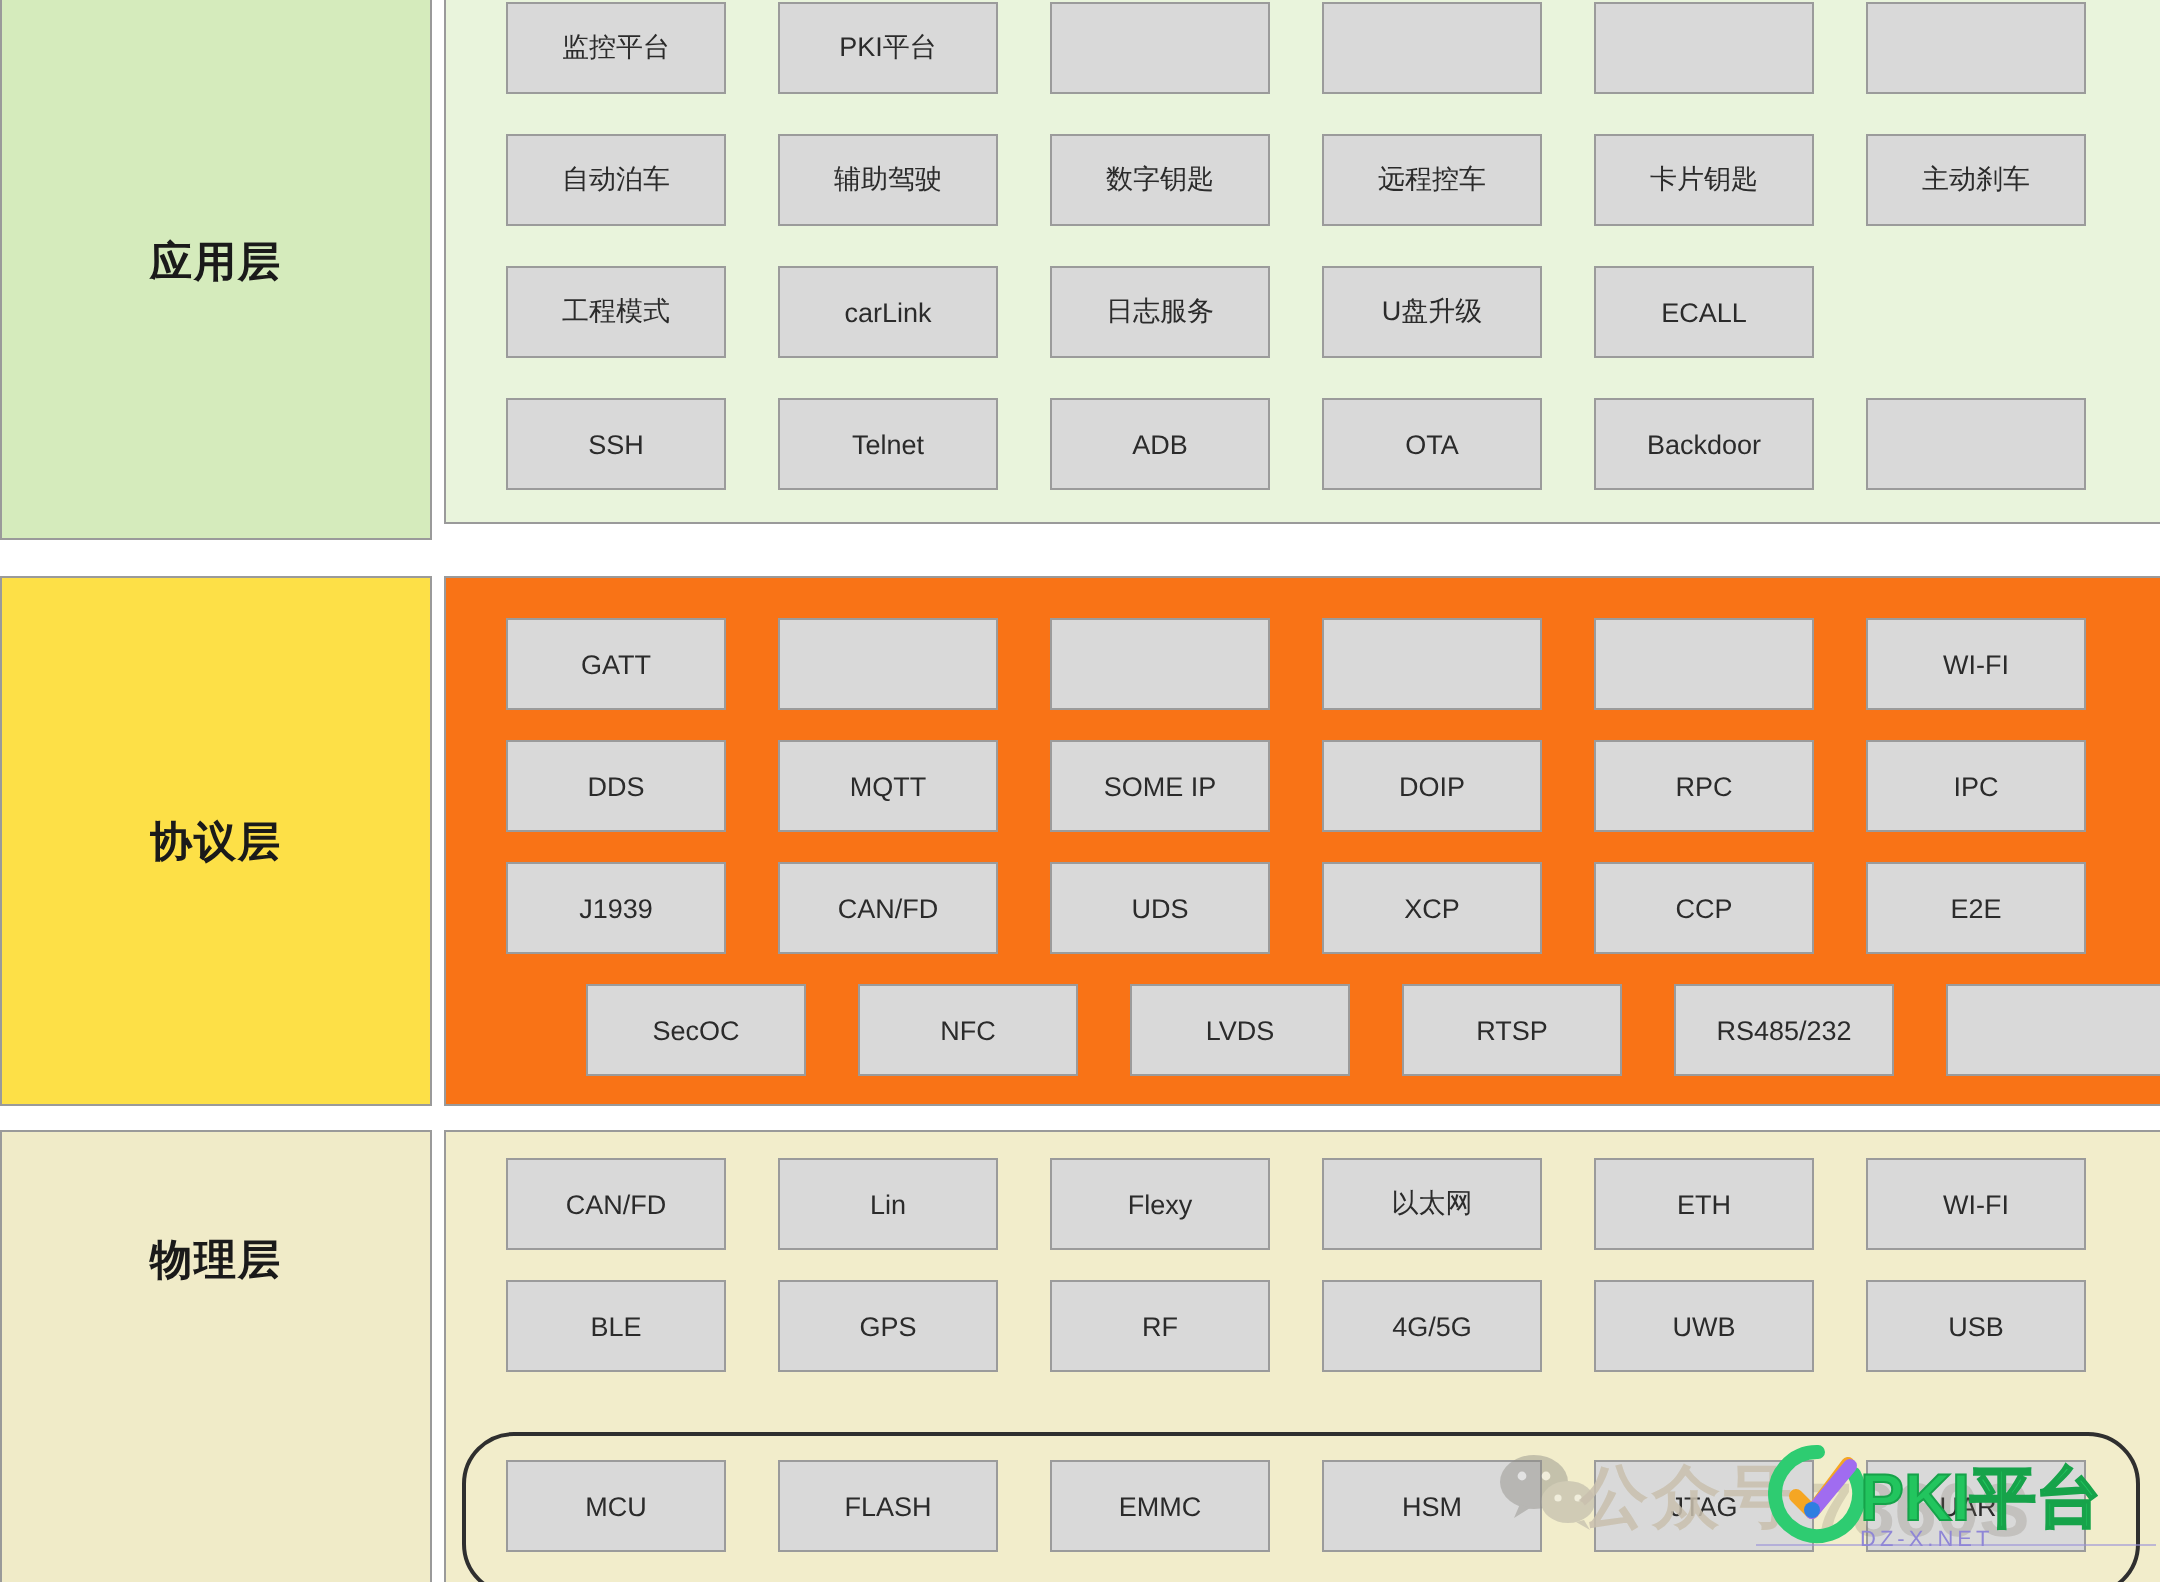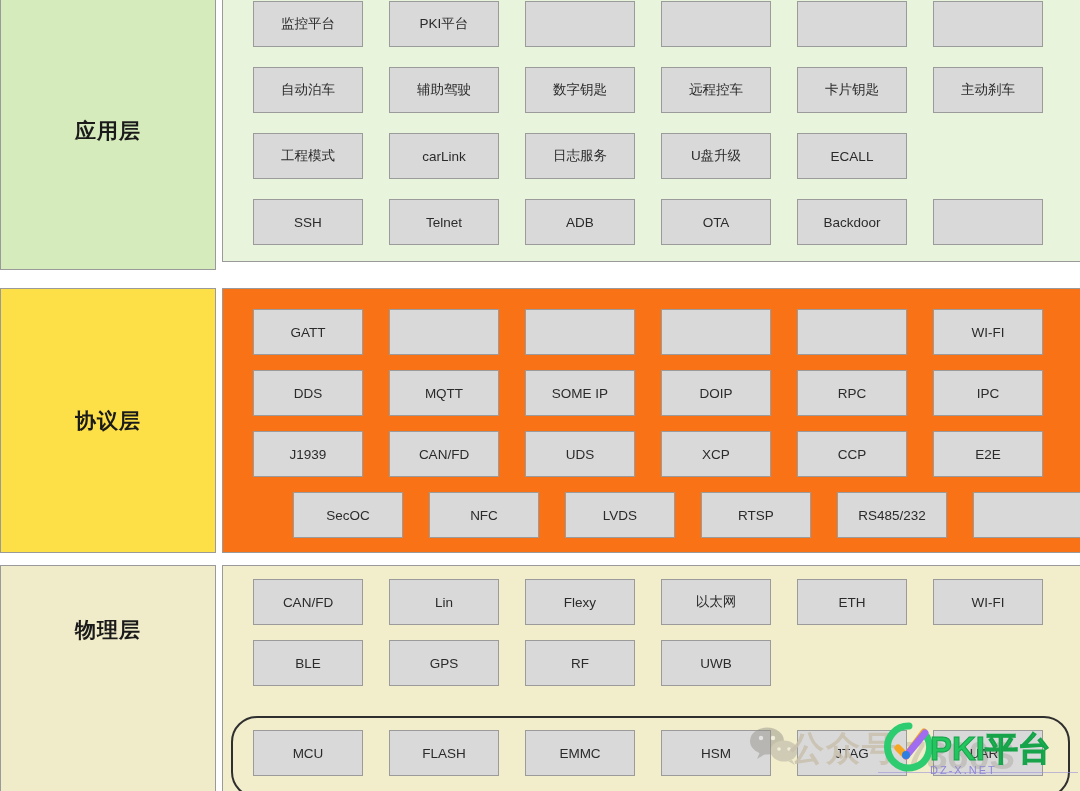--- a/index.html
+++ b/index.html
@@ -285,21 +285,23 @@
           <div class="cell">ETH</div>
           <div class="cell">WI-FI</div>
         </div>
       </div>
 
       <div class="grid-row" style="top:72px;align-items:center;">
         <div class="row-inner">
           <div class="cell">BLE</div>
           <div class="cell">GPS</div>
           <div class="cell">RF</div>
+          <div class="cell">4G/5G</div>
           <div class="cell">UWB</div>
+          <div class="cell">USB</div>
         </div>
       </div>
 
       <div class="grid-row" style="top:164px;">
         <div class="row-inner">
           <div class="cell">MCU</div>
           <div class="cell">FLASH</div>
           <div class="cell">EMMC</div>
           <div class="cell">HSM</div>
           <div class="cell">JTAG</div>

